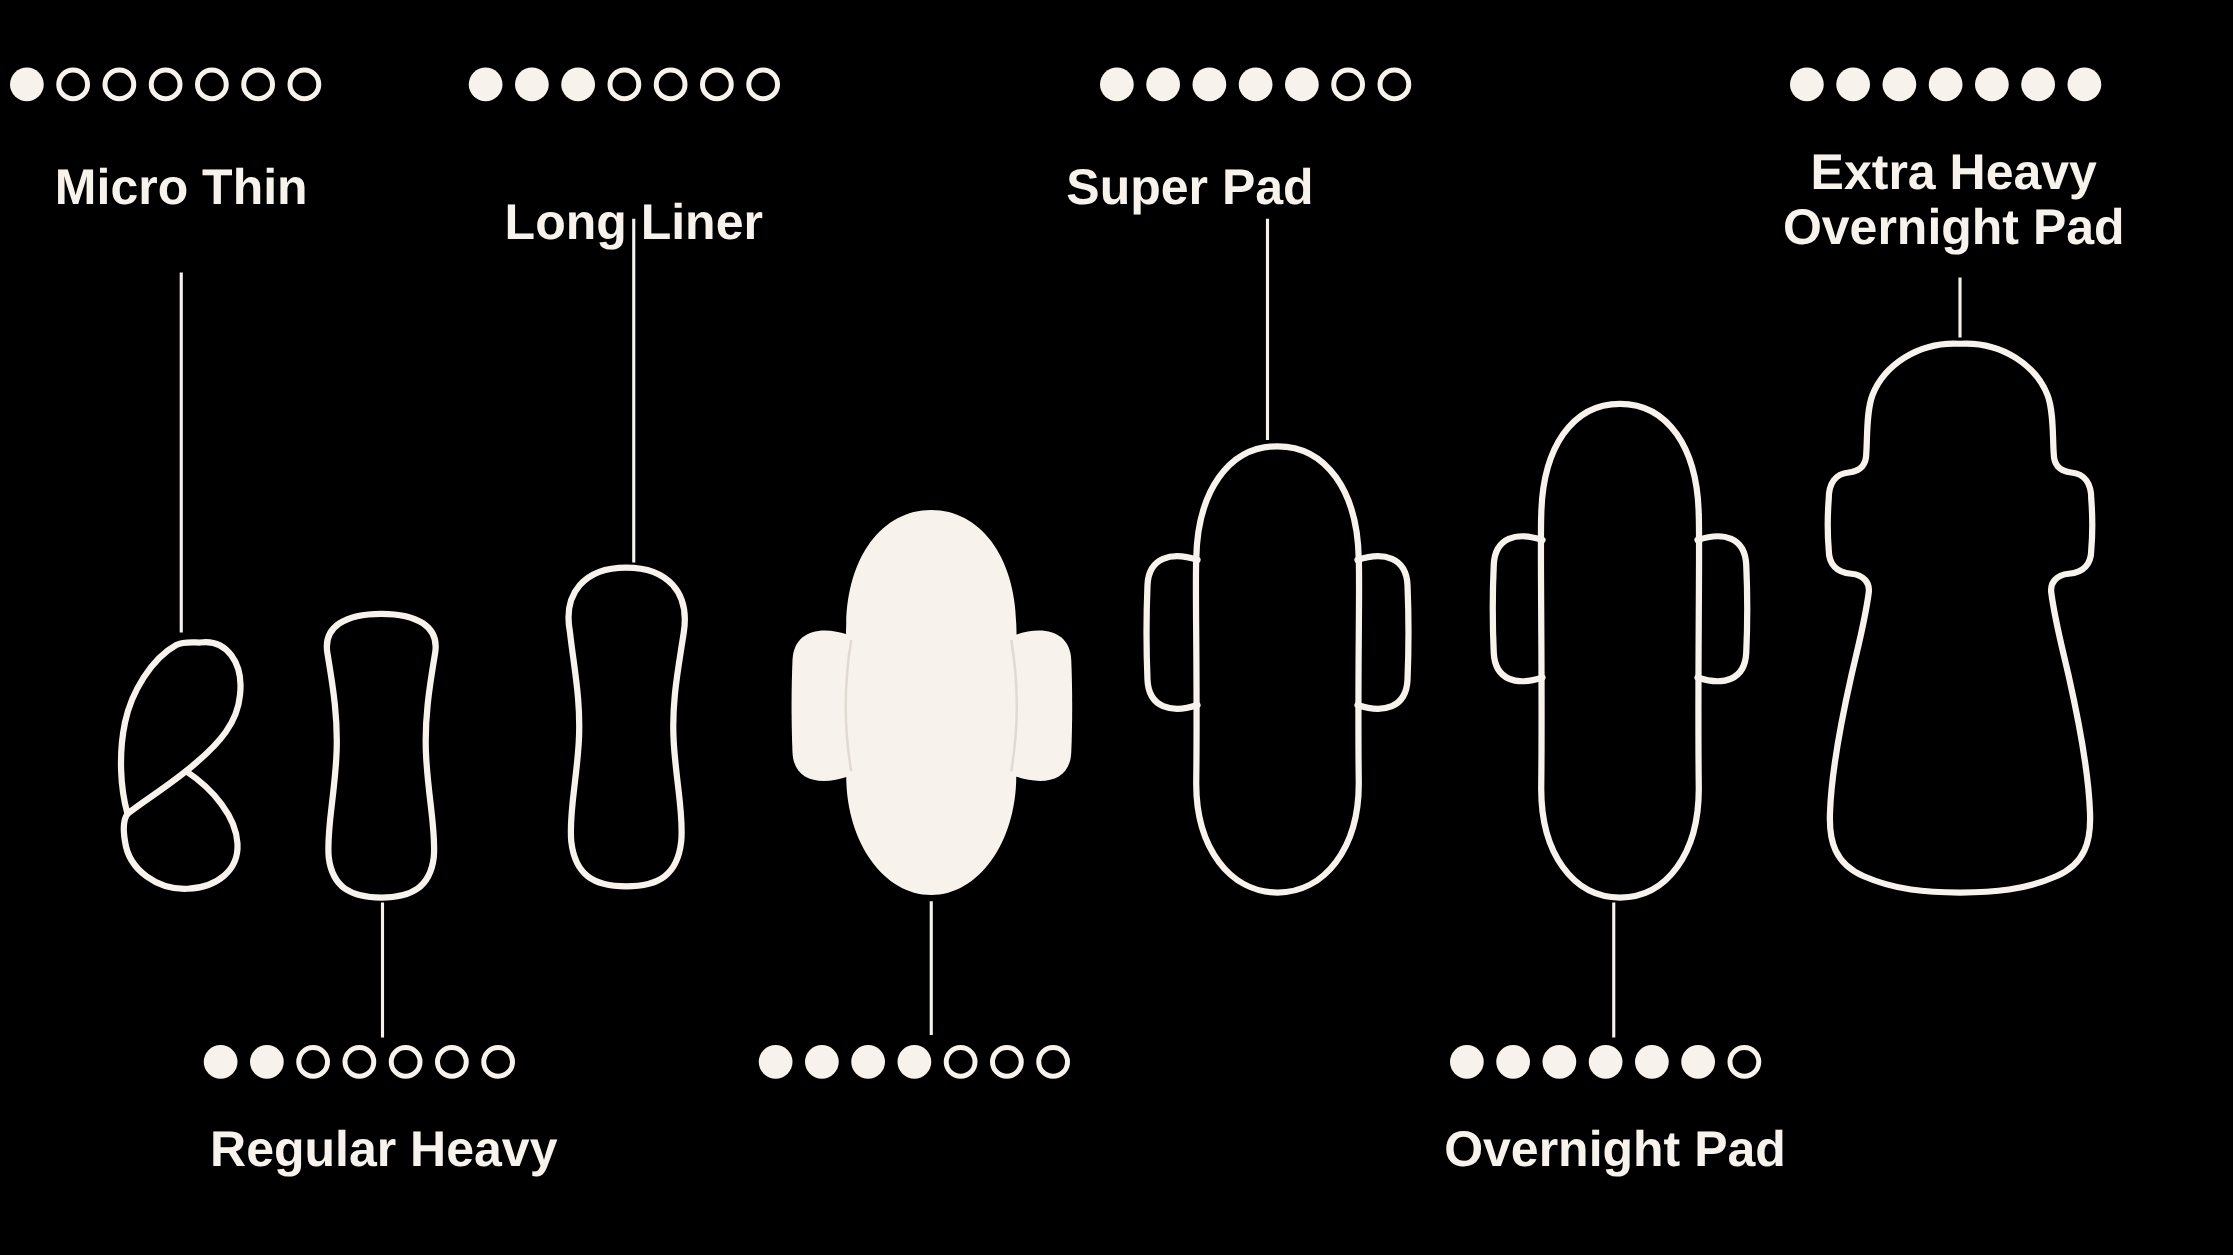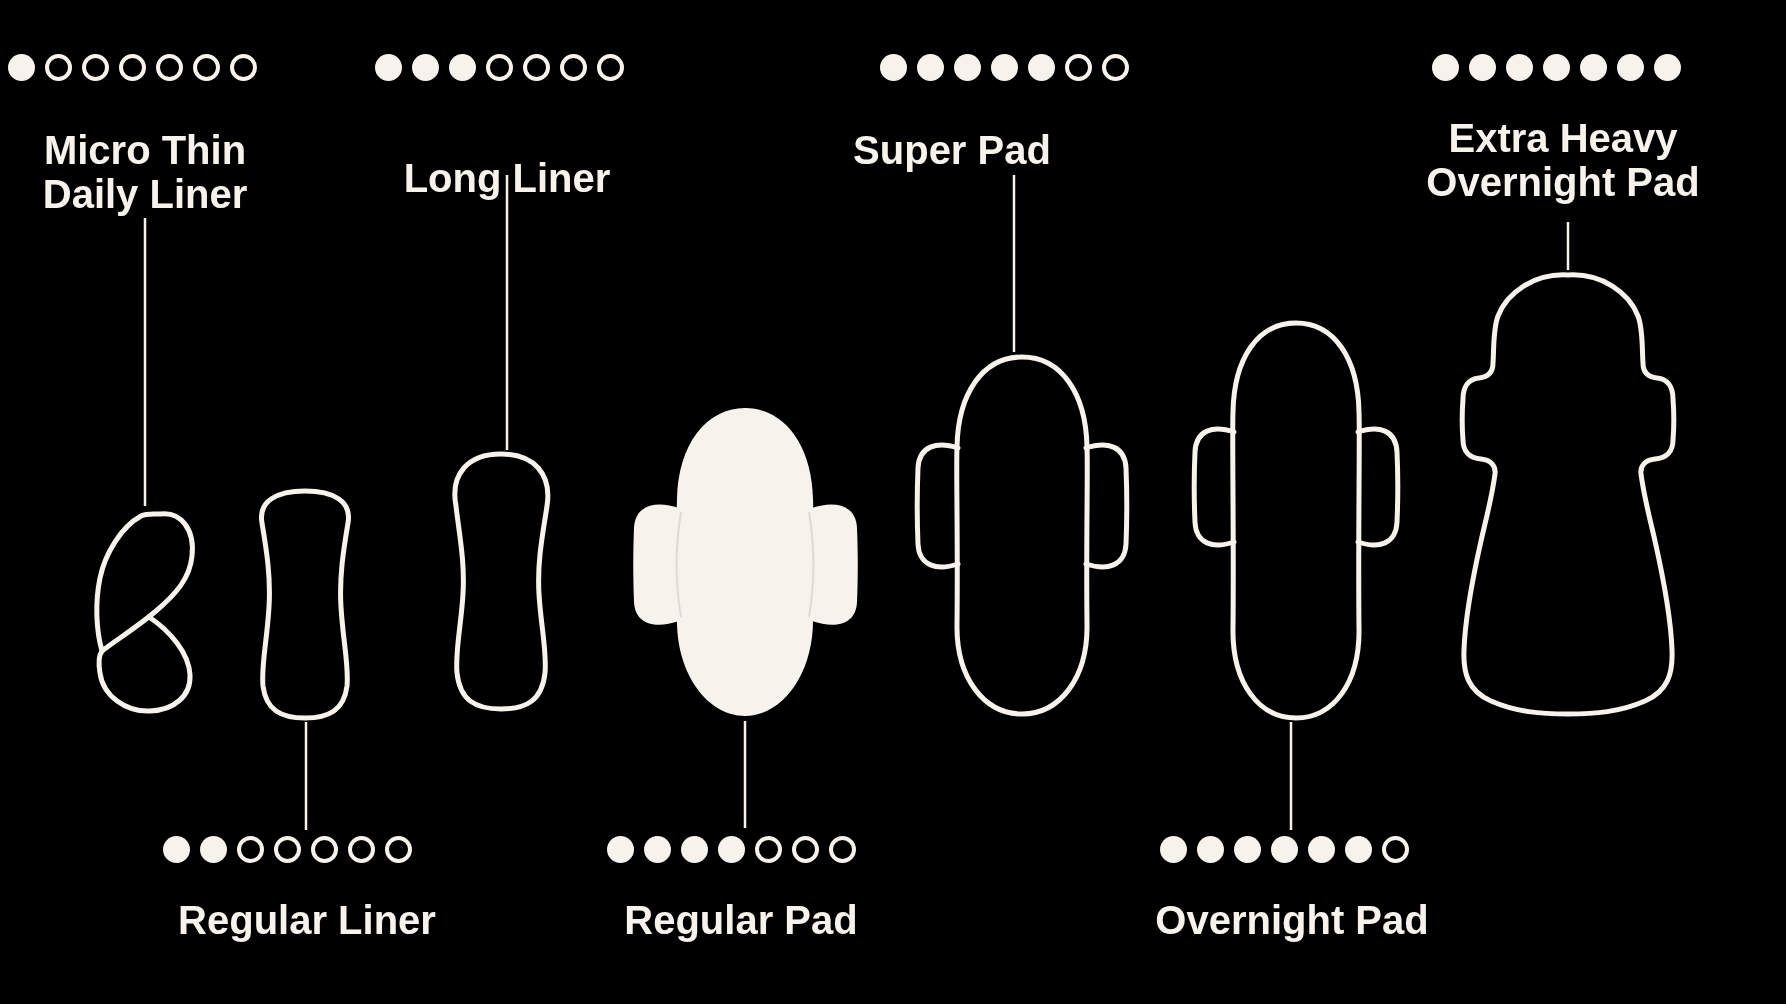--- a/index.html
+++ b/index.html
@@ -247,35 +247,31 @@
       <span class="dot filled"></span>
       <span class="dot filled"></span>
       <span class="dot filled"></span>
       <span class="dot filled"></span>
       <span class="dot filled"></span>
       <span class="dot empty"></span>
     </div>
 
   <div class="label" id="label-micro-thin">
     <div>Micro Thin</div>
-    <div>Daily Liner</div>
   </div>
   <div class="label" id="label-long-liner">
     <div>Long Liner</div>
   </div>
   <div class="label" id="label-super-pad">
     <div>Super Pad</div>
   </div>
   <div class="label" id="label-extra-heavy">
     <div>Extra Heavy</div>
     <div>Overnight Pad</div>
   </div>
   <div class="label" id="label-regular-liner">
-    <div>Regular Liner</div>
-  </div>
-  <div class="label" id="label-regular-pad">
-    <div>Regular Pad</div>
+    <div>Regular Heavy</div>
   </div>
   <div class="label" id="label-overnight">
     <div>Overnight Pad</div>
   </div>
 
 </div>
 
 </body></html>

